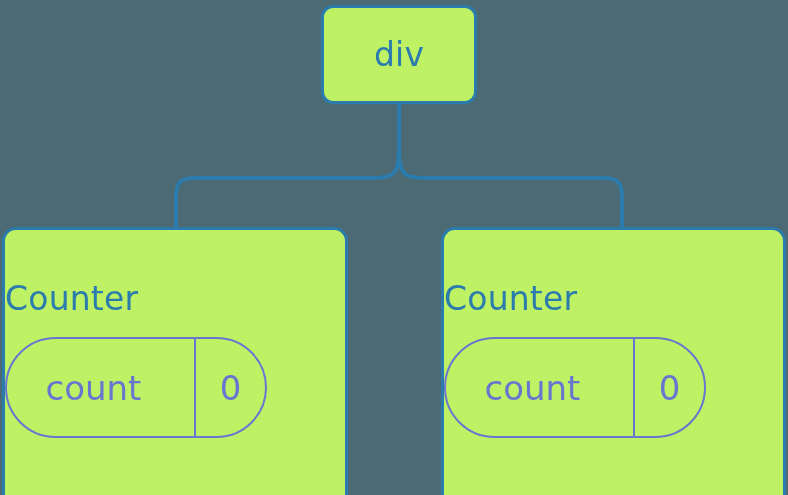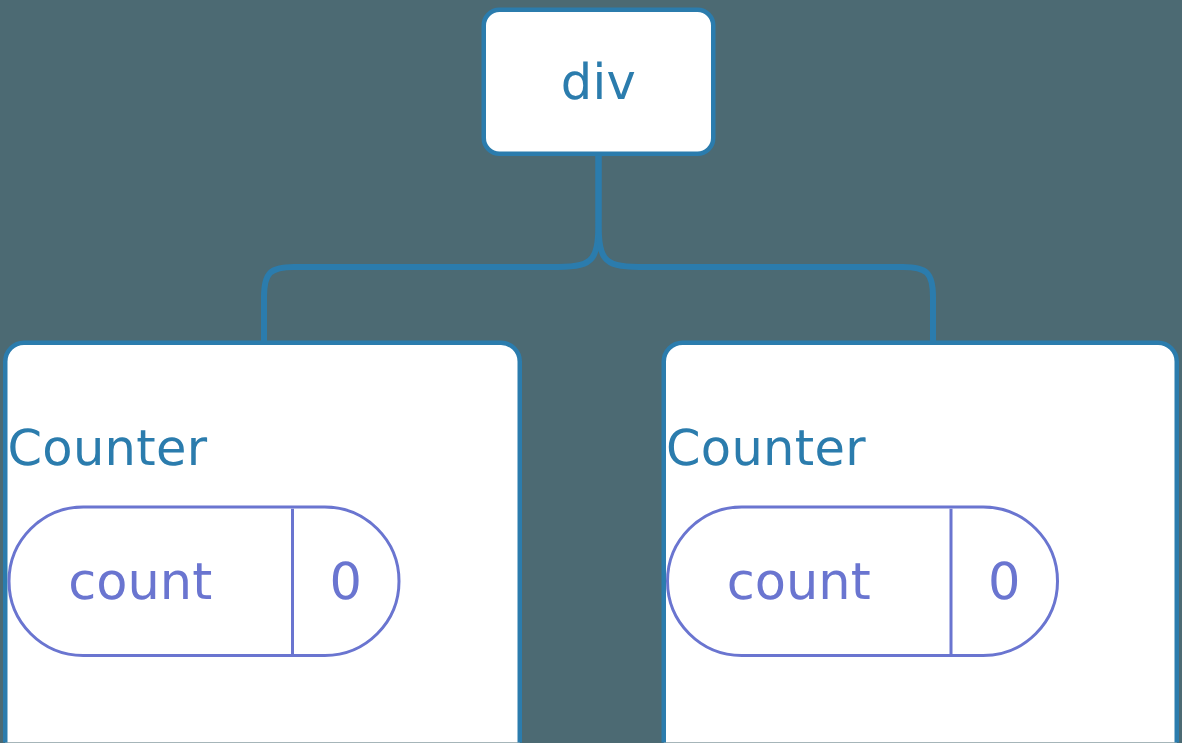--- a/index.html
+++ b/index.html
@@ -29,21 +29,21 @@
     left: 0;
     top: 0;
     width: 788px;
     height: 495px;
     z-index: 1;
   }
 
   
   .node {
     position: absolute;
-    background: #ffffff;
+    background: #bef264;
     border: 3px solid #2b7cad;
     box-sizing: border-box;
     z-index: 2;
   }
 
   .node-root {
     left: 321px;
     top: 5px;
     width: 156px;
     height: 99px;

